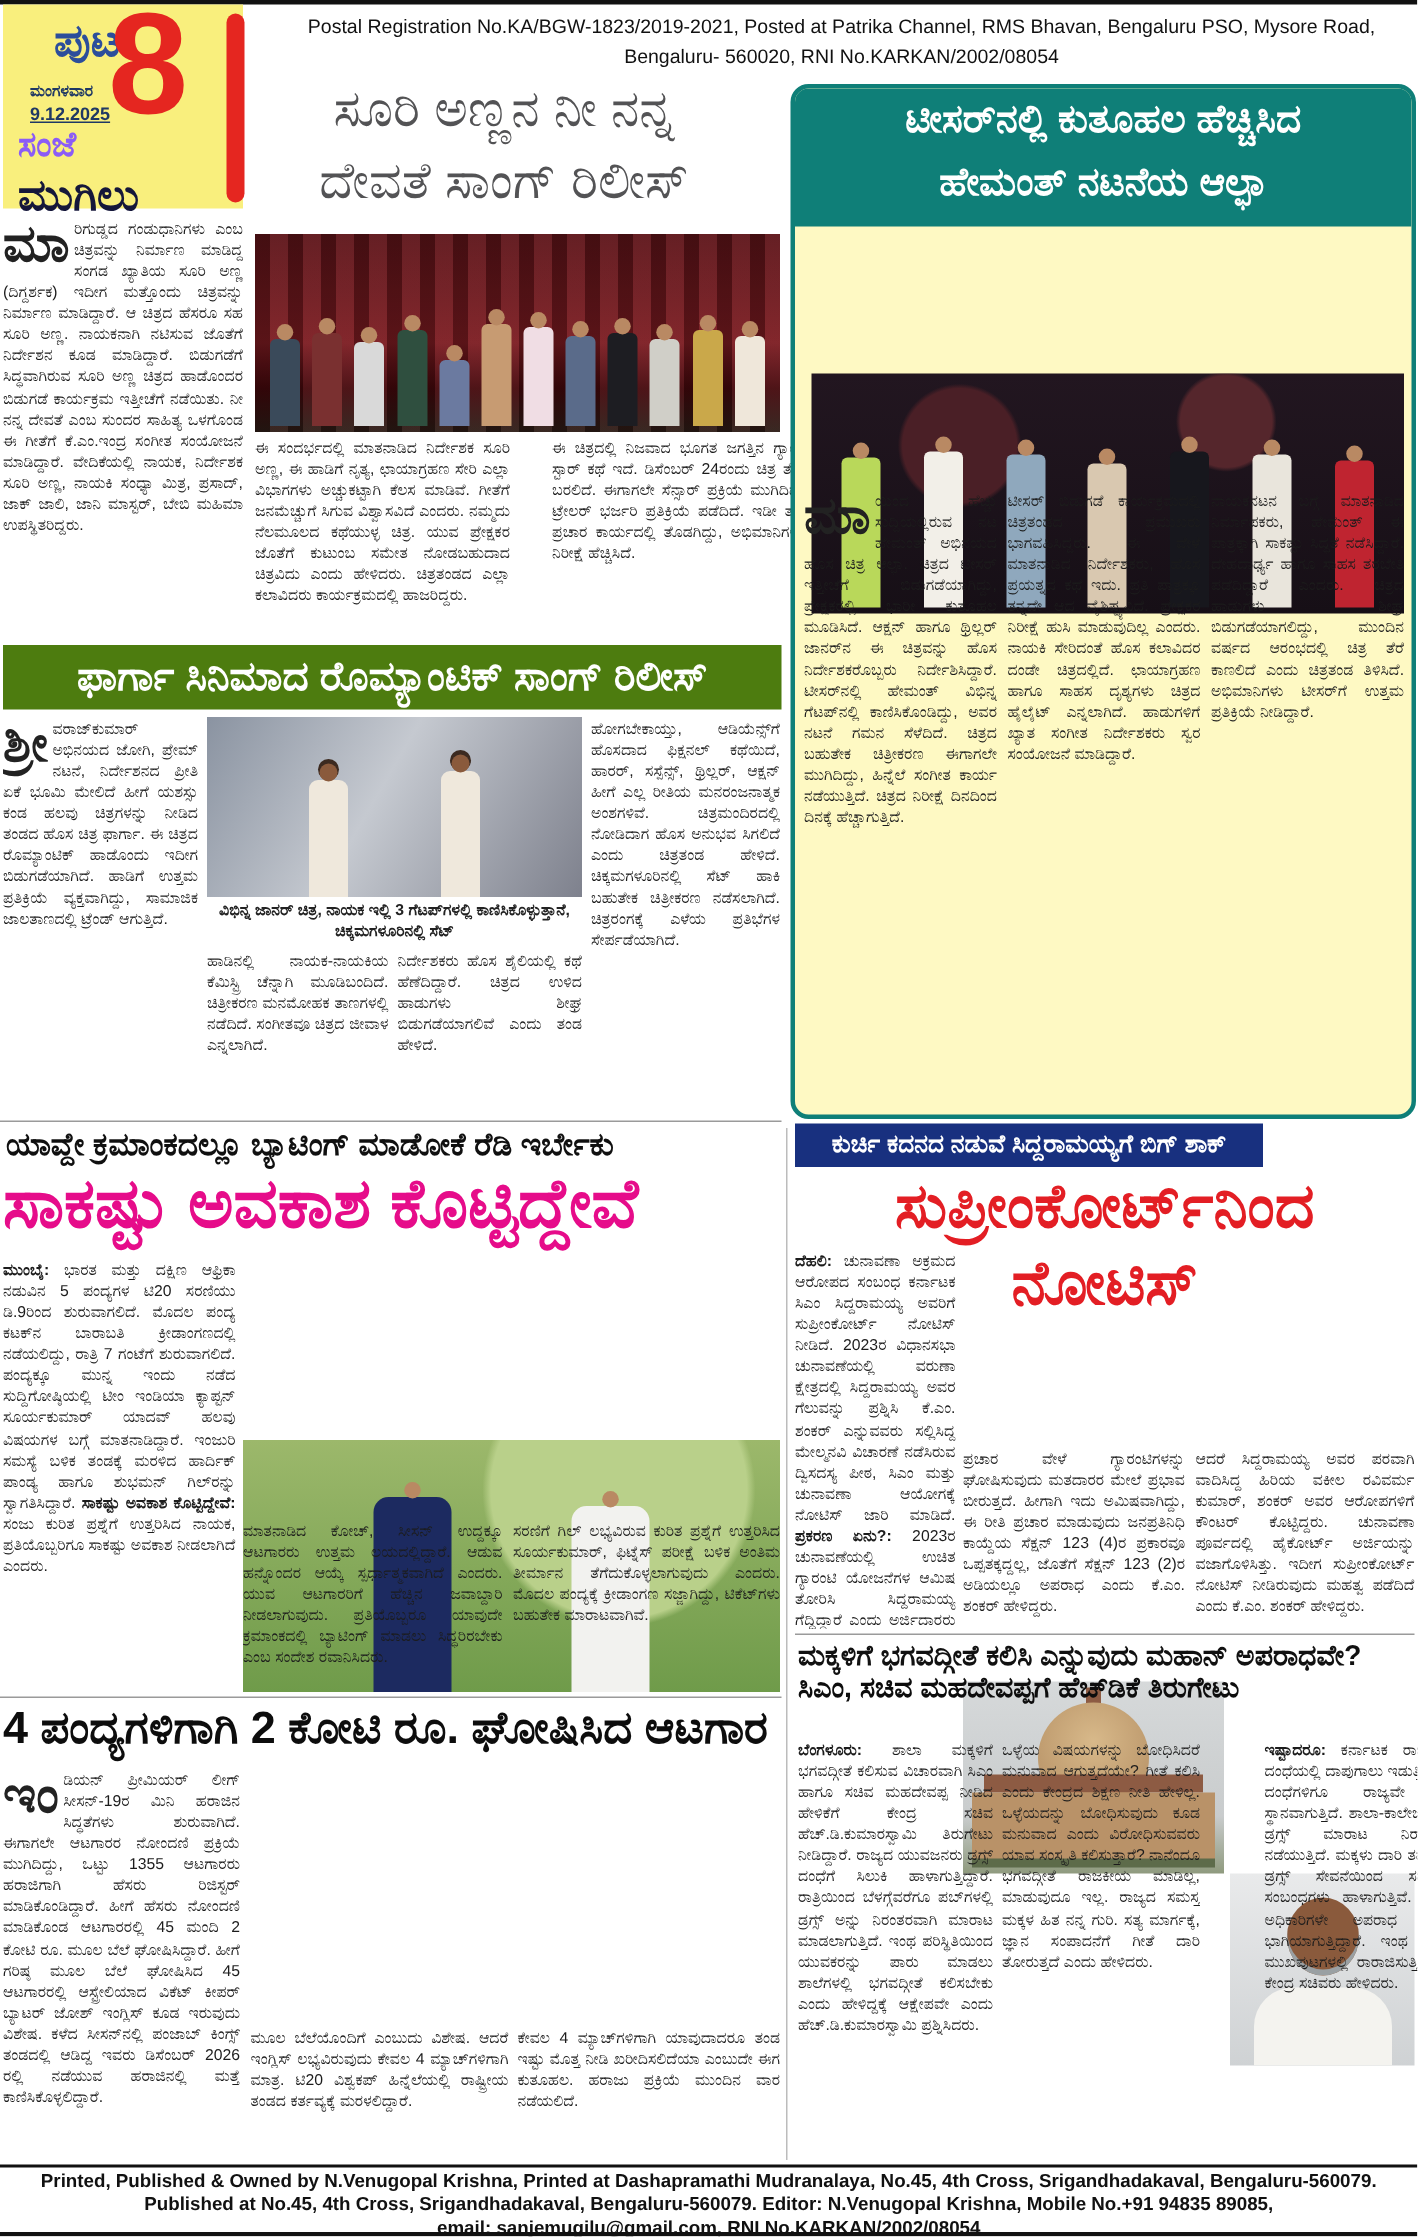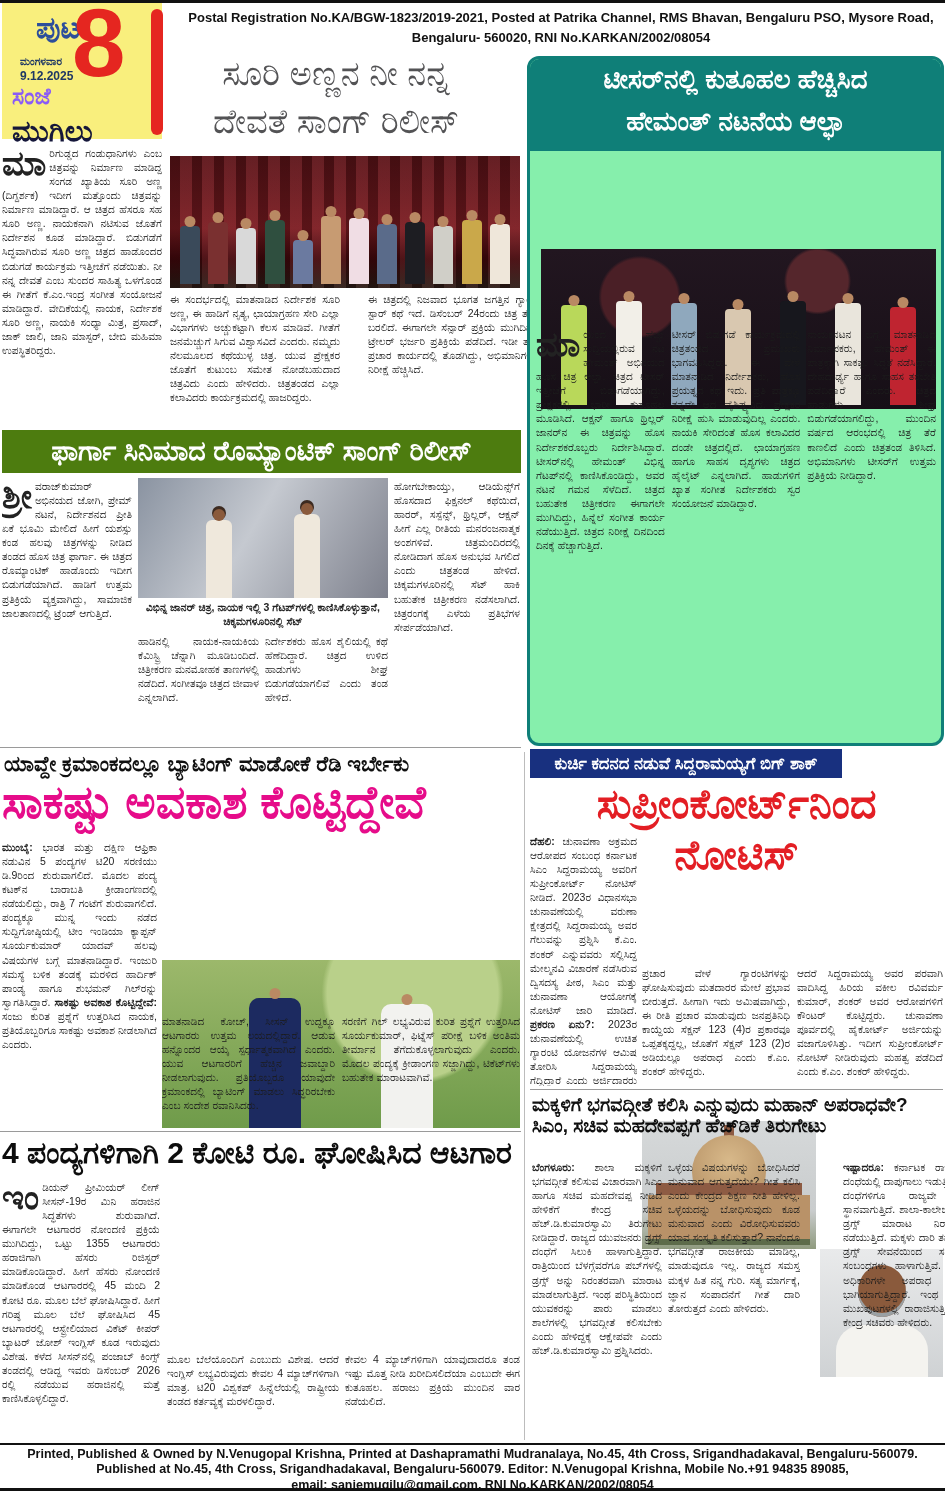--- a/index.html
+++ b/index.html
@@ -6,37 +6,37 @@
   .page{position:relative;width:945px;height:1491px;background:#fff;overflow:hidden;
         font-family:"Liberation Sans","DejaVu Sans",sans-serif;color:#1b1b1b;}
   .abs{position:absolute;}
   
   .toprule{left:0;top:0;width:945px;height:3px;background:#111;}
   
   .masthead{left:2px;top:3px;width:160px;height:136px;background:#f9ef7d;}
   .m-puta{left:34px;top:8px;font-size:30px;font-weight:bold;color:#2c4e9b;}
   .m-eight{left:70px;top:-8px;font-size:96px;font-weight:bold;color:#e52620;line-height:1;}
   .m-day{left:18px;top:52px;font-size:10.5px;font-weight:bold;color:#1f3864;}
-  .m-date{left:18px;top:66px;font-size:12px;font-weight:bold;color:#1f3864;}
+  .m-date{left:18px;top:66px;font-size:12px;font-weight:bold;color:#1f3864;text-decoration:underline;}
   .m-sanje{left:10px;top:80px;font-size:23px;font-weight:bold;color:#8b5cf6;}
   .m-mugilu{left:10px;top:112px;font-size:29px;font-weight:bold;color:#15173a;}
   .m-redbar{left:149px;top:6px;width:12px;height:126px;background:#e52620;border-radius:7px;}
   
-  .postal{left:180px;top:8px;width:762px;text-align:center;font-size:13px;font-weight:bold;
+  .postal{left:180px;top:8px;width:762px;text-align:center;font-size:13px;font-weight:normal;
           color:#111;line-height:1.55;}
   
   .bodycol{font-size:10.5px;line-height:1.34;text-align:justify;overflow:hidden;color:#1c1c1c;}
   .bodycol b{font-weight:bold;}
   .dropcap{float:left;font-size:34px;line-height:0.9;font-weight:bold;padding:2px 3px 0 0;color:#222;}
   .lead{font-weight:bold;}
   
   .hl-suri{left:160px;top:50px;width:352px;text-align:center;font-size:34px;font-weight:normal;
            color:#535355;line-height:1.4;white-space:pre-line;}
   .frame-alpha{left:527px;top:56px;width:417px;height:690px;border:3px solid #0f7f78;
-               border-radius:12px;overflow:hidden;box-sizing:border-box;background:#86efac;}
+               border-radius:12px;overflow:hidden;box-sizing:border-box;background:#fef9c3;}
   .hl-alpha{width:100%;height:92px;background:#0f7f78;color:#fff;text-align:center;
             font-size:26px;font-weight:bold;line-height:1.6;white-space:pre-line;}
   .bar-pharga{left:2px;top:430px;width:519px;height:43px;background:#4d7c0f;color:#fff;
               text-align:center;font-size:27px;font-weight:bold;line-height:43px;}
   .kick-cricket{left:4px;top:752px;width:516px;font-size:21px;font-weight:bold;color:#101010;}
   .hl-cricket{left:2px;top:774px;width:519px;font-size:46px;font-weight:bold;color:#e60c8a;line-height:1.25;}
   .kick-notice{left:530px;top:749px;width:312px;height:29px;background:#18307f;color:#fff;
                text-align:center;font-size:16.5px;font-weight:bold;line-height:29px;}
   .hl-notice{left:530px;top:779px;width:413px;text-align:center;font-size:41px;font-weight:bold;
              color:#e31e24;line-height:1.25;}

